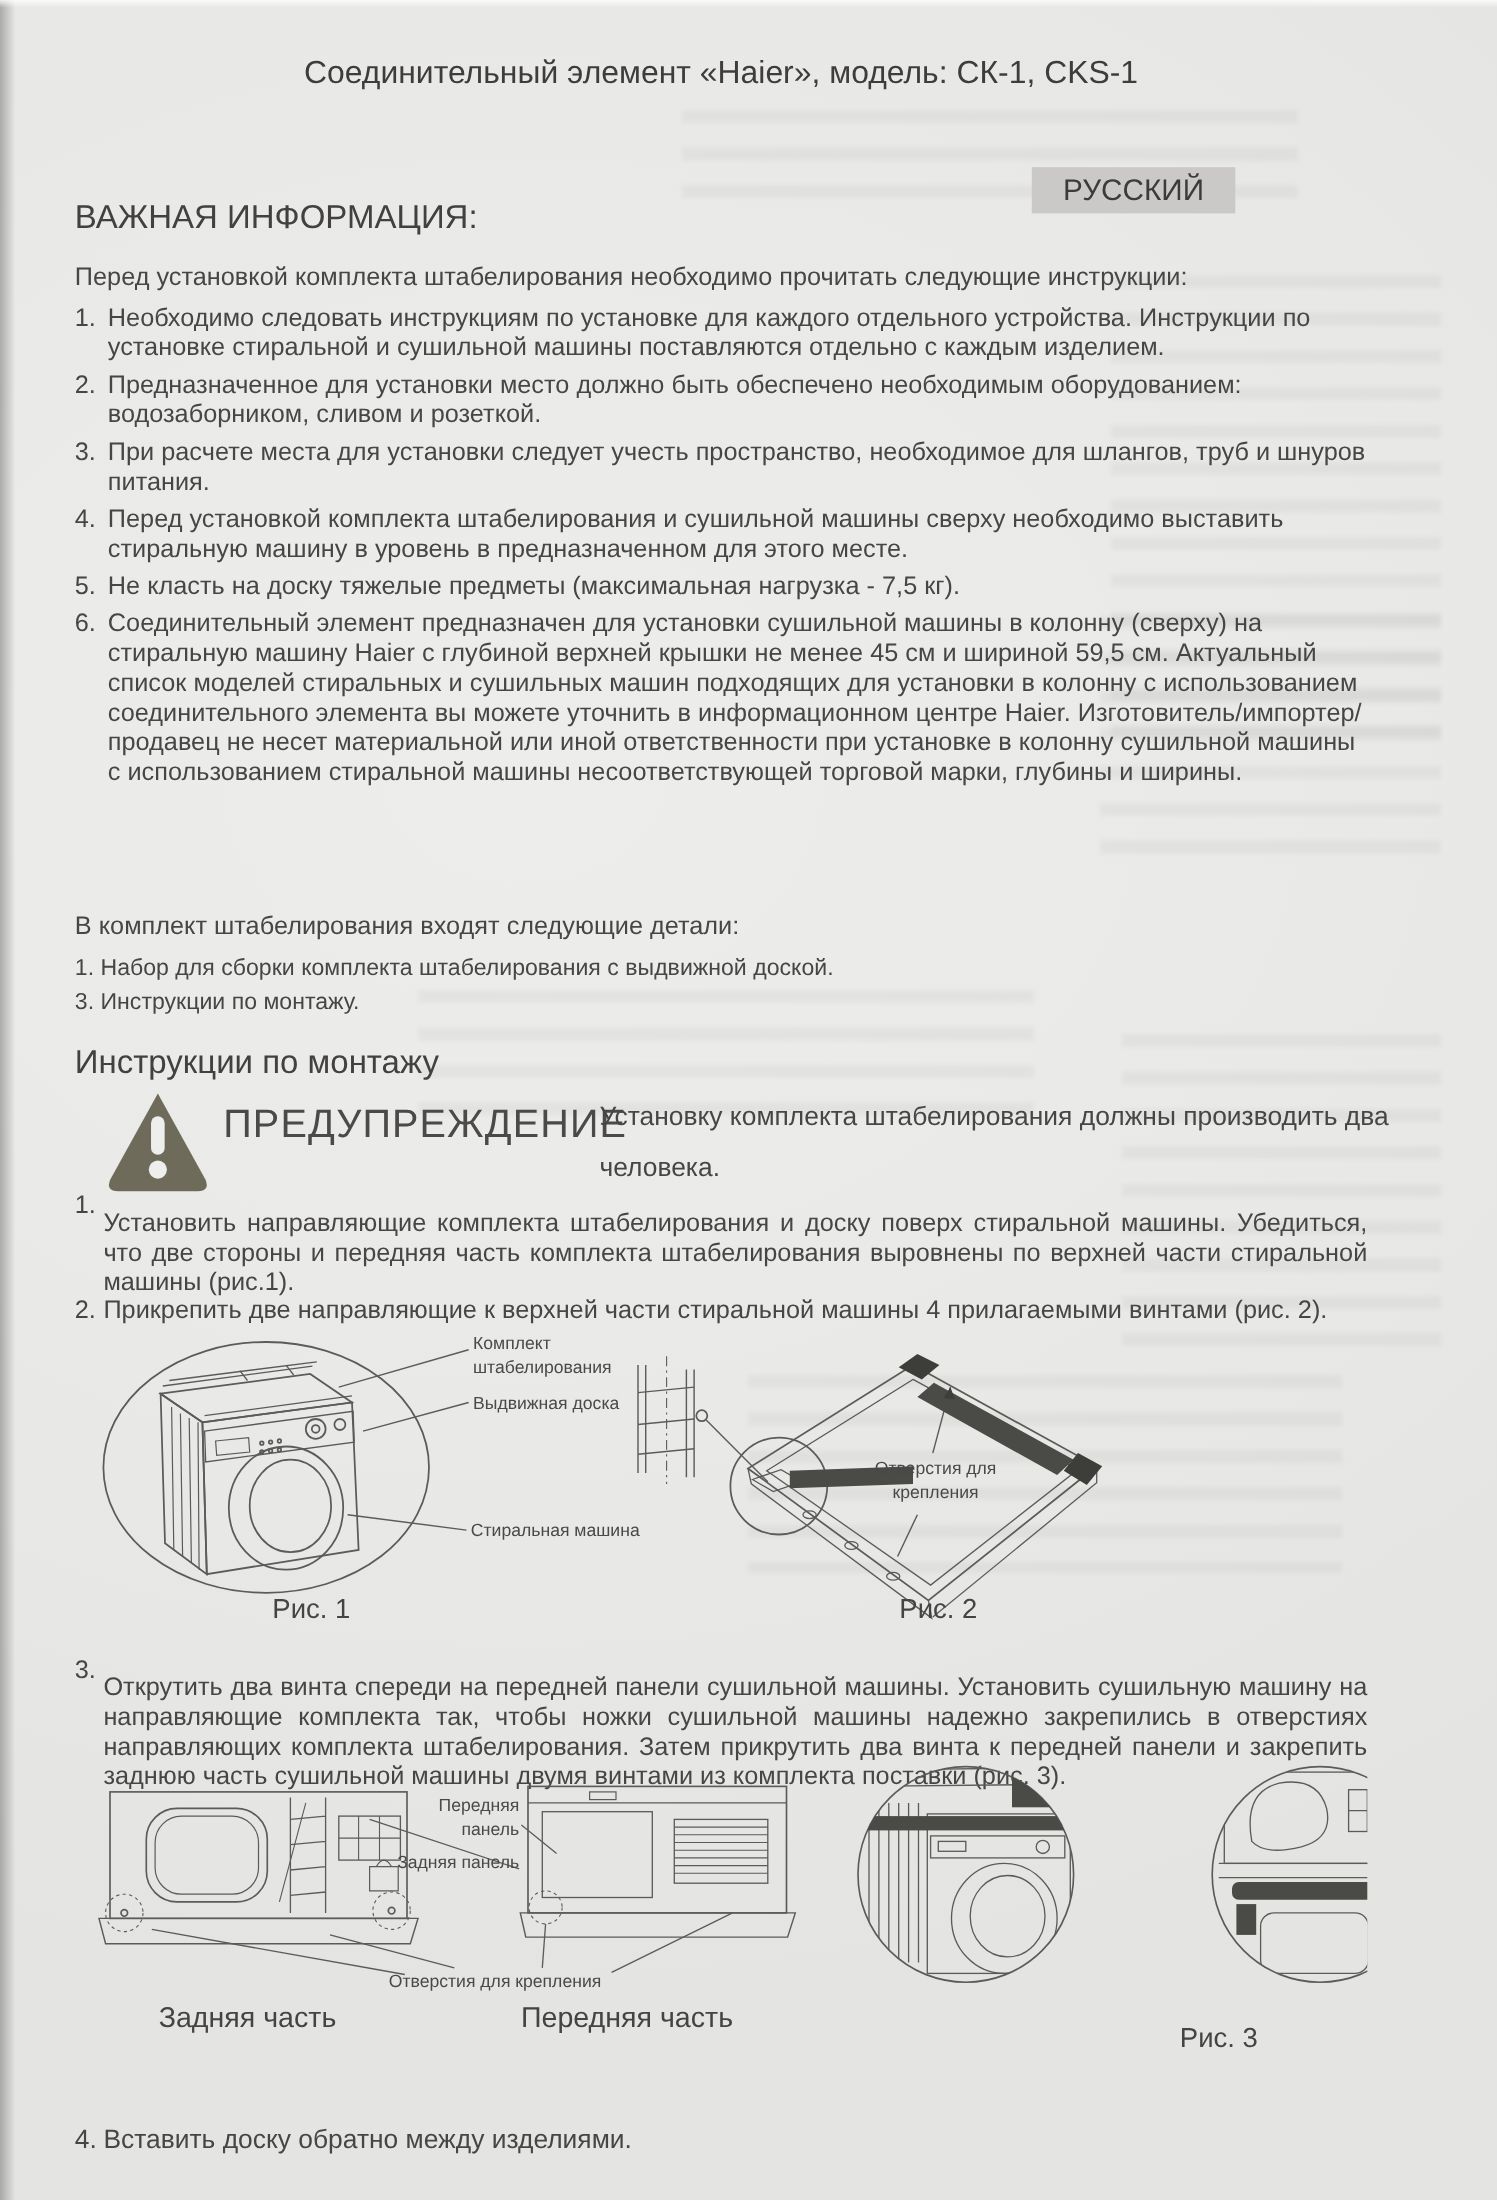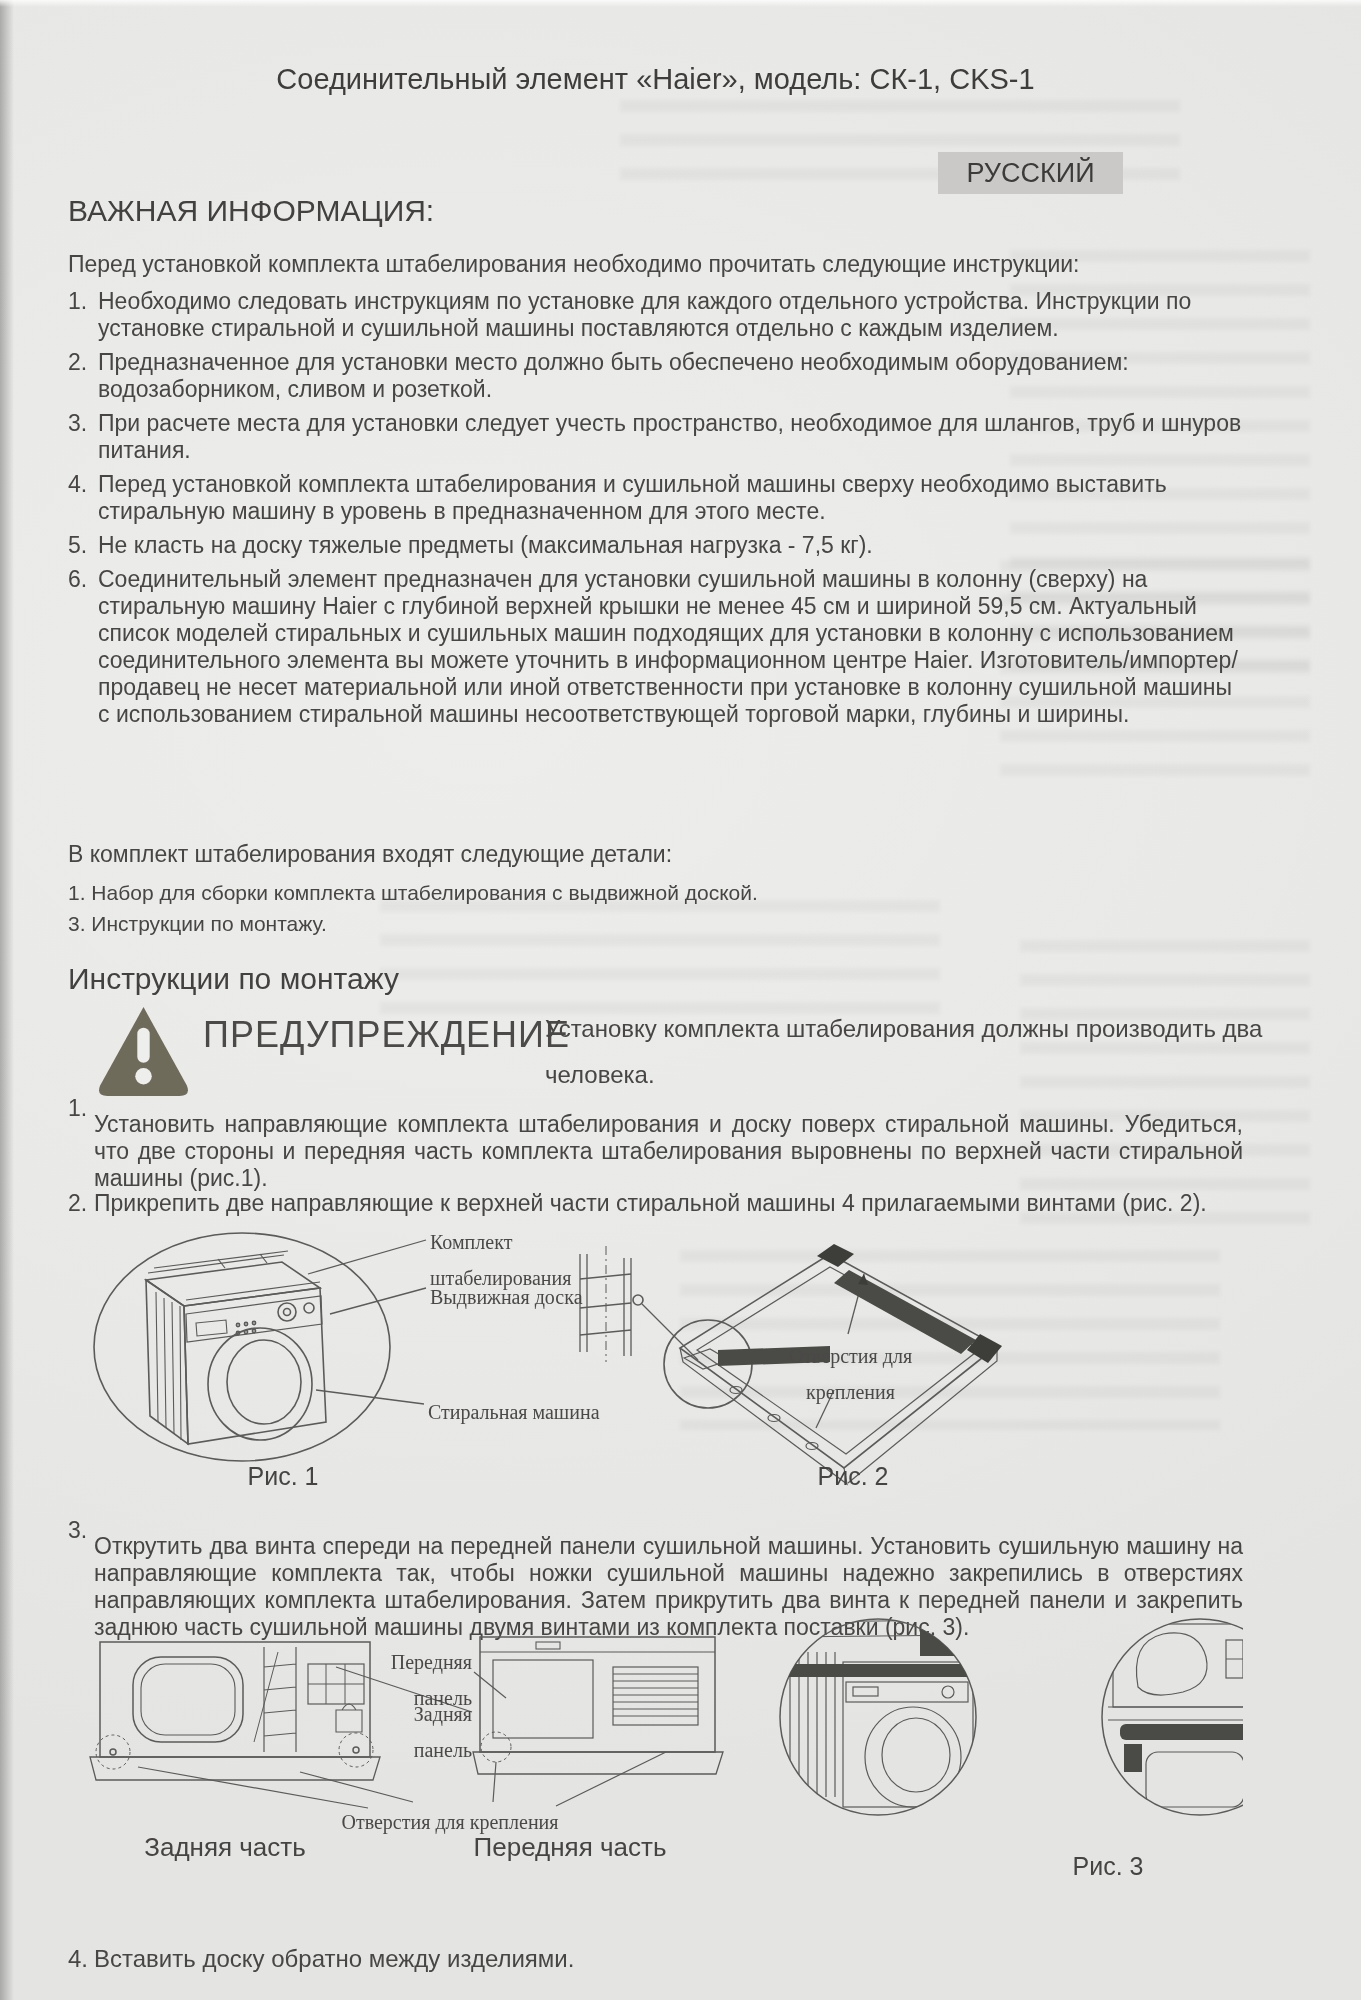--- a/index.html
+++ b/index.html
@@ -10,21 +10,21 @@
     font-family:"Liberation Sans","DejaVu Sans",sans-serif;
     color:#474645;
   }
   .edge-left { position:absolute; left:0; top:0; width:14px; height:100%;
     background:linear-gradient(90deg, rgba(120,120,118,.55), rgba(120,120,118,0)); }
   .edge-top { position:absolute; left:0; top:0; width:100%; height:7px;
     background:linear-gradient(180deg, rgba(255,255,255,.8), rgba(255,255,255,0)); }
   .bleed { position:absolute; opacity:.05; pointer-events:none;
     background:repeating-linear-gradient(180deg,#555 0 12px, transparent 12px 34px); filter:blur(2px); }
 
-  .content { position:absolute; left:68px; top:17px; width:1175px; height:1696px; }
+  .content { position:absolute; left:68px; top:4px; width:1175px; height:1696px; }
   .abs { position:absolute; left:0; width:1175px; }
 
   .doc-title { top:46px; text-align:center; font-size:29px; color:#3e3d3c; }
   .badge { position:absolute; left:938px; top:152px; width:185px; height:42px;
     background:#cac9c7; display:flex; align-items:center; justify-content:center;
     font-size:27px; color:#3c3b3a; }
 
   h2.sec { font-size:30px; font-weight:normal; color:#424140; }
 
   .blk-important { top:177px; }
@@ -49,21 +49,21 @@
   .blk-step1 { top:1078px; }
   .blk-step2 { top:1173px; }
   .blk-step3 { top:1500px; }
   .blk-step4 { top:1928px; }
   .just .t { text-align:justify;margin-top:16px; }
 
   .figzone { position:absolute; left:0; }
   .fig12 { top:1205px; height:282px; width:1175px; }
   .fig3  { top:1595px; height:330px; width:1175px; }
   .figzone svg { position:absolute; left:0; top:0; }
-  .flabel { position:absolute; font-size:20px; line-height:36px; color:#4a4948;font-family:Liberation Serif, serif; }
+  .flabel { position:absolute; font-size:16px; line-height:22px; color:#4a4948; }
   .fcap { position:absolute; font-size:25px; color:#454443; text-align:center; }
   .fcap-sm { position:absolute; font-size:26px; color:#454443; text-align:center; }
 </style>
 </head>
 <body>
 
 <div class="page">
   <div class="edge-left"></div>
   <div class="edge-top"></div>
 

